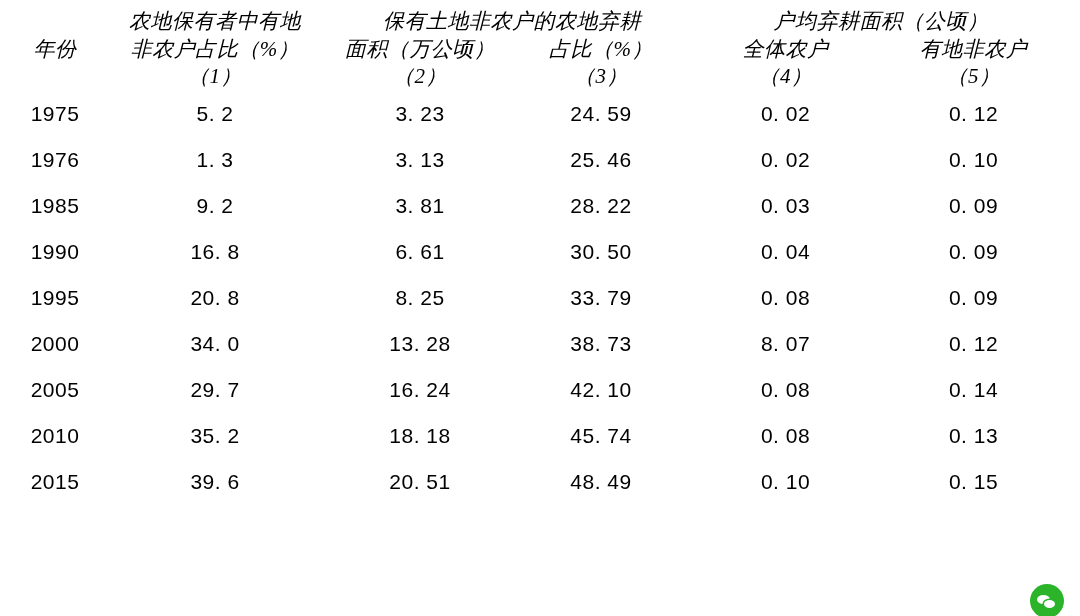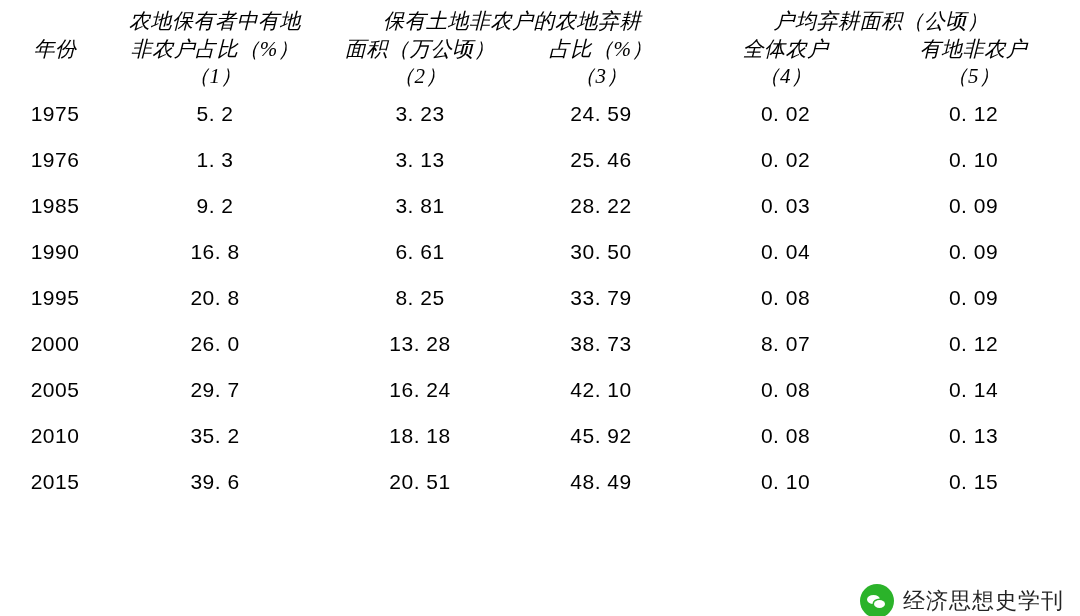--- a/index.html
+++ b/index.html
@@ -193,51 +193,50 @@
       <tr>
         <td class="num-cell year-cell vline-r">1995</td>
         <td class="num-cell vline-r">20. 8</td>
         <td class="num-cell vline-r">8. 25</td>
         <td class="num-cell vline-r">33. 79</td>
         <td class="num-cell vline-r">0. 08</td>
         <td class="num-cell">0. 09</td>
       </tr>
       <tr>
         <td class="num-cell year-cell vline-r">2000</td>
-        <td class="num-cell vline-r">26. 0</td>
+        <td class="num-cell vline-r">34. 0</td>
         <td class="num-cell vline-r">13. 28</td>
         <td class="num-cell vline-r">38. 73</td>
         <td class="num-cell vline-r">8. 07</td>
         <td class="num-cell">0. 12</td>
       </tr>
       <tr>
         <td class="num-cell year-cell vline-r">2005</td>
         <td class="num-cell vline-r">29. 7</td>
         <td class="num-cell vline-r">16. 24</td>
         <td class="num-cell vline-r">42. 10</td>
         <td class="num-cell vline-r">0. 08</td>
         <td class="num-cell">0. 14</td>
       </tr>
       <tr>
         <td class="num-cell year-cell vline-r">2010</td>
         <td class="num-cell vline-r">35. 2</td>
         <td class="num-cell vline-r">18. 18</td>
-        <td class="num-cell vline-r">45. 92</td>
+        <td class="num-cell vline-r">45. 74</td>
         <td class="num-cell vline-r">0. 08</td>
         <td class="num-cell">0. 13</td>
       </tr>
       <tr>
         <td class="num-cell year-cell vline-r">2015</td>
         <td class="num-cell vline-r">39. 6</td>
         <td class="num-cell vline-r">20. 51</td>
         <td class="num-cell vline-r">48. 49</td>
         <td class="num-cell vline-r">0. 10</td>
         <td class="num-cell">0. 15</td>
       </tr>
     </tbody>
   </table>
 
   <div class="watermark">
     <div class="wm-badge"></div>
-    <div class="wm-text">经济思想史学刊</div>
   </div>
 
 </div>
 
 </body></html>

